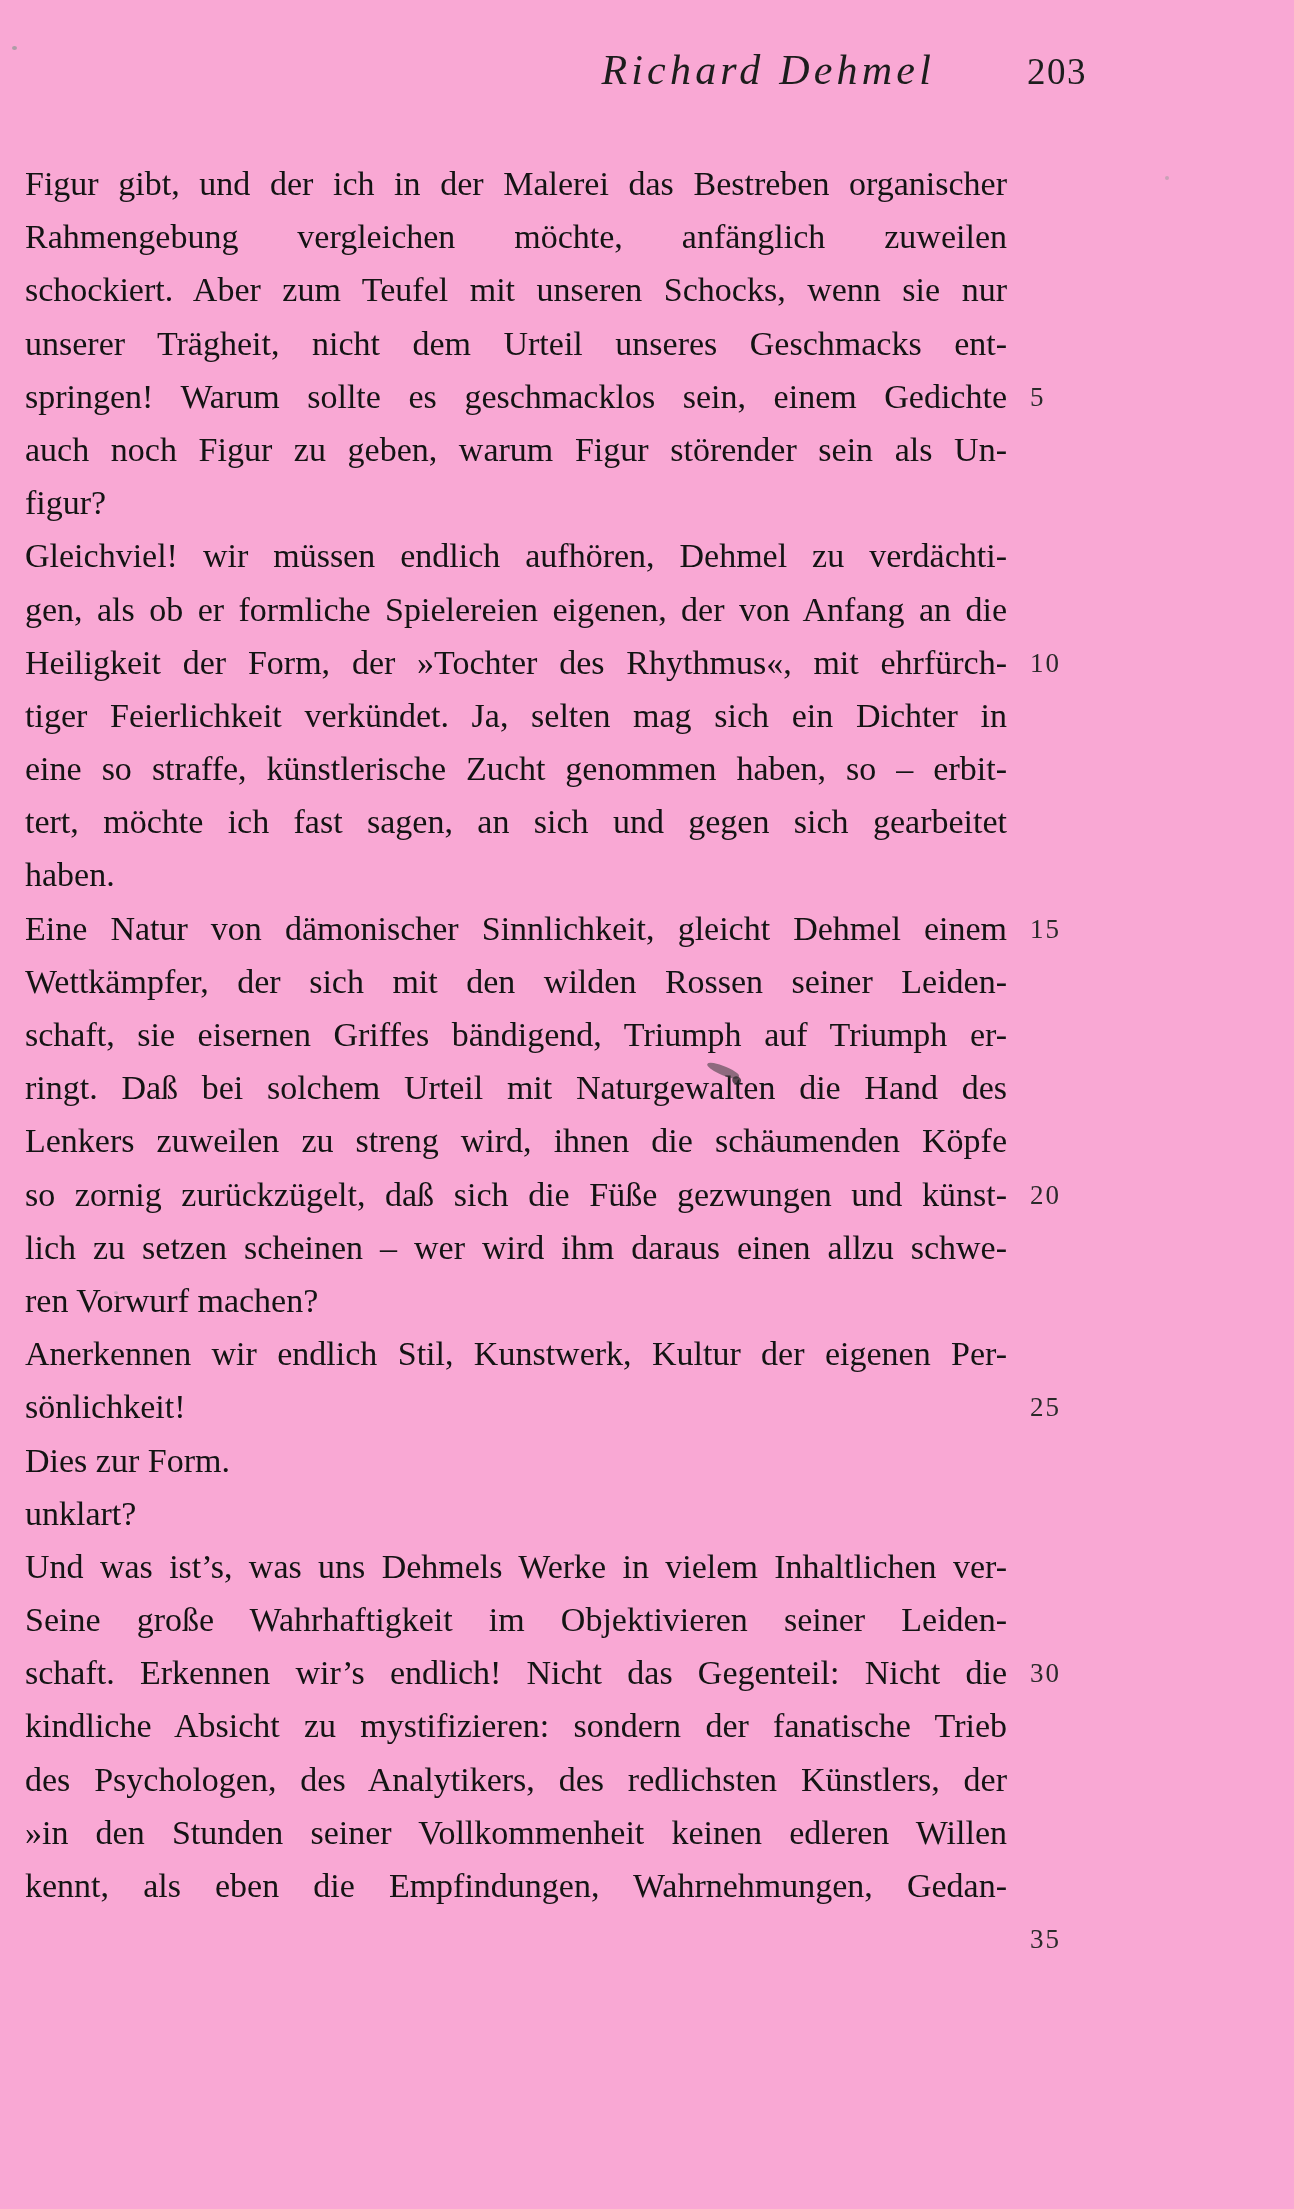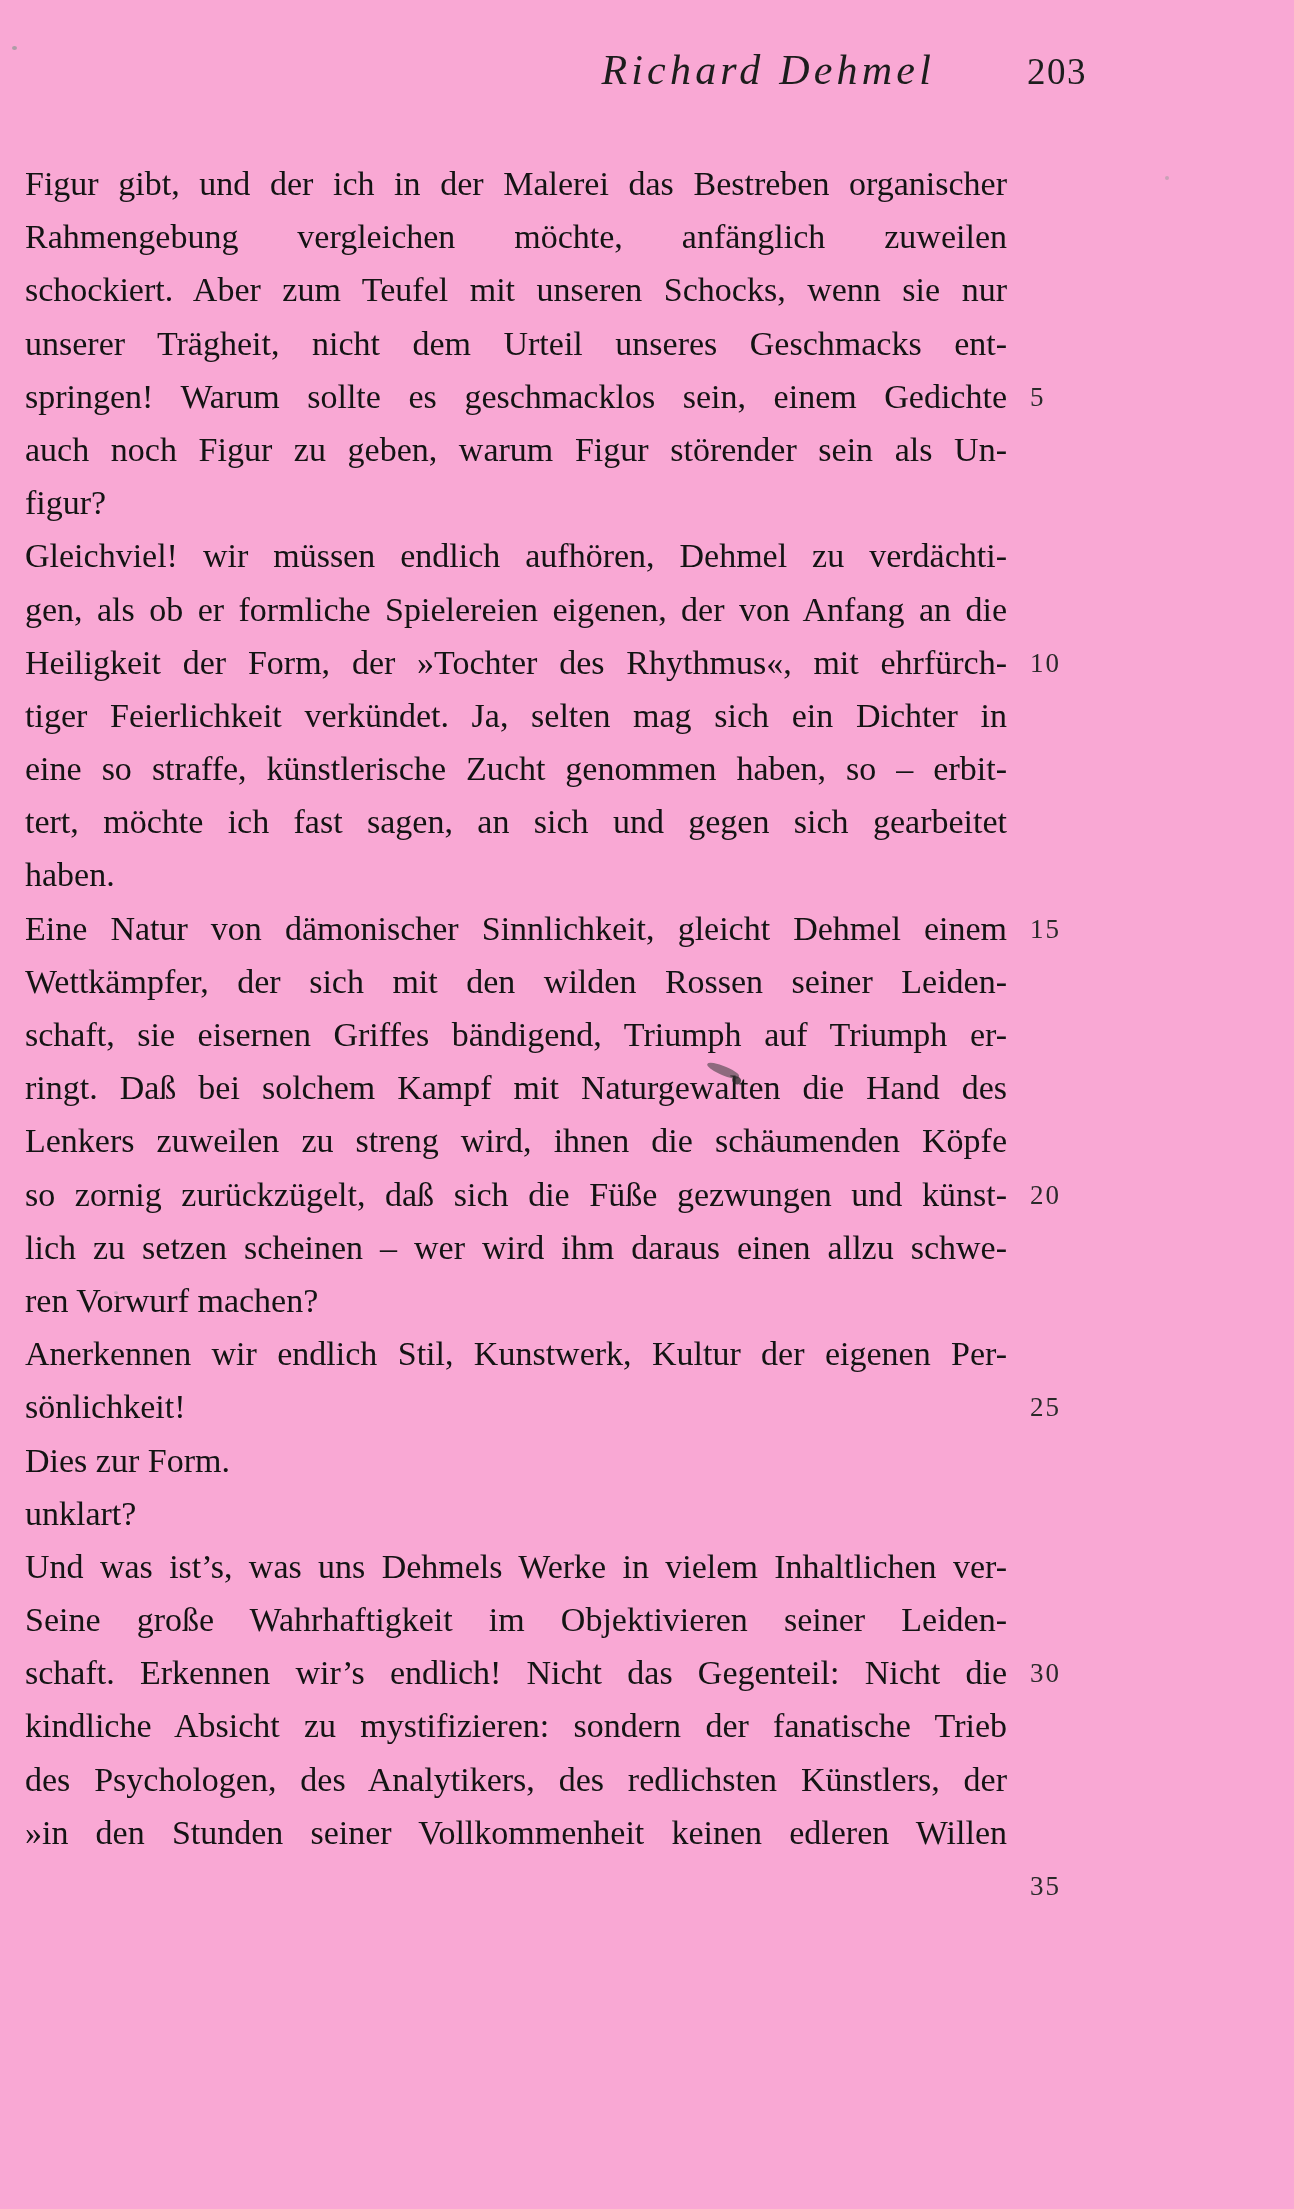--- a/index.html
+++ b/index.html
@@ -121,35 +121,36 @@
       <div class="line just"><span>Gleichviel! wir müssen endlich aufhören, Dehmel zu verdächti-</span></div>
       <div class="line just"><span>gen, als ob er formliche Spielereien eigenen, der von Anfang an die</span></div>
       <div class="line just"><span>Heiligkeit der Form, der »Tochter des Rhythmus«, mit ehrfürch-</span><span class="line-number">10</span></div>
       <div class="line just"><span>tiger Feierlichkeit verkündet. Ja, selten mag sich ein Dichter in</span></div>
       <div class="line just"><span>eine so straffe, künstlerische Zucht genommen haben, so – erbit-</span></div>
       <div class="line just"><span>tert, möchte ich fast sagen, an sich und gegen sich gearbeitet</span></div>
       <div class="line"><span>haben.</span></div>
       <div class="line just"><span>Eine Natur von dämonischer Sinnlichkeit, gleicht Dehmel einem</span><span class="line-number">15</span></div>
       <div class="line just"><span>Wettkämpfer, der sich mit den wilden Rossen seiner Leiden-</span></div>
       <div class="line just"><span>schaft, sie eisernen Griffes bändigend, Triumph auf Triumph er-</span></div>
-      <div class="line just"><span>ringt. Daß bei solchem Kampf mit Naturgewalten die Hand des</span></div>
+      <div class="line just"><span>ringt. Daß bei solchem Urteil mit Naturgewalten die Hand des</span></div>
       <div class="line just"><span>Lenkers zuweilen zu streng wird, ihnen die schäumenden Köpfe</span></div>
       <div class="line just"><span>so zornig zurückzügelt, daß sich die Füße gezwungen und künst-</span><span class="line-number">20</span></div>
       <div class="line just"><span>lich zu setzen scheinen – wer wird ihm daraus einen allzu schwe-</span></div>
       <div class="line"><span>ren Vorwurf machen?</span></div>
       <div class="line just"><span>Anerkennen wir endlich Stil, Kunstwerk, Kultur der eigenen Per-</span></div>
       <div class="line"><span>sönlichkeit!</span><span class="line-number">25</span></div>
       <div class="line"><span>Dies zur Form.</span></div>
       <div class="line"><span>unklart?</span></div>
       <div class="line just"><span>Und was ist’s, was uns Dehmels Werke in vielem Inhaltlichen ver-</span></div>
       <div class="line just"><span>Seine große Wahrhaftigkeit im Objektivieren seiner Leiden-</span></div>
       <div class="line just"><span>schaft. Erkennen wir’s endlich! Nicht das Gegenteil: Nicht die</span><span class="line-number">30</span></div>
       <div class="line just"><span>kindliche Absicht zu mystifizieren: sondern der fanatische Trieb</span></div>
       <div class="line just"><span>des Psychologen, des Analytikers, des redlichsten Künstlers, der</span></div>
       <div class="line just"><span>»in den Stunden seiner Vollkommenheit keinen edleren Willen</span></div>
+      <div class="line just"><span>kennt, als eben die Empfindungen, Wahrnehmungen, Gedan-</span></div>
       <div class="line just"><span class="line-number">35</span></div>
     </div>
 
   <div class="speck s1"></div>
   <div class="speck s2"></div>
   <div class="speck s3"></div>
   <div class="smear"></div>
 
 </div>
 

